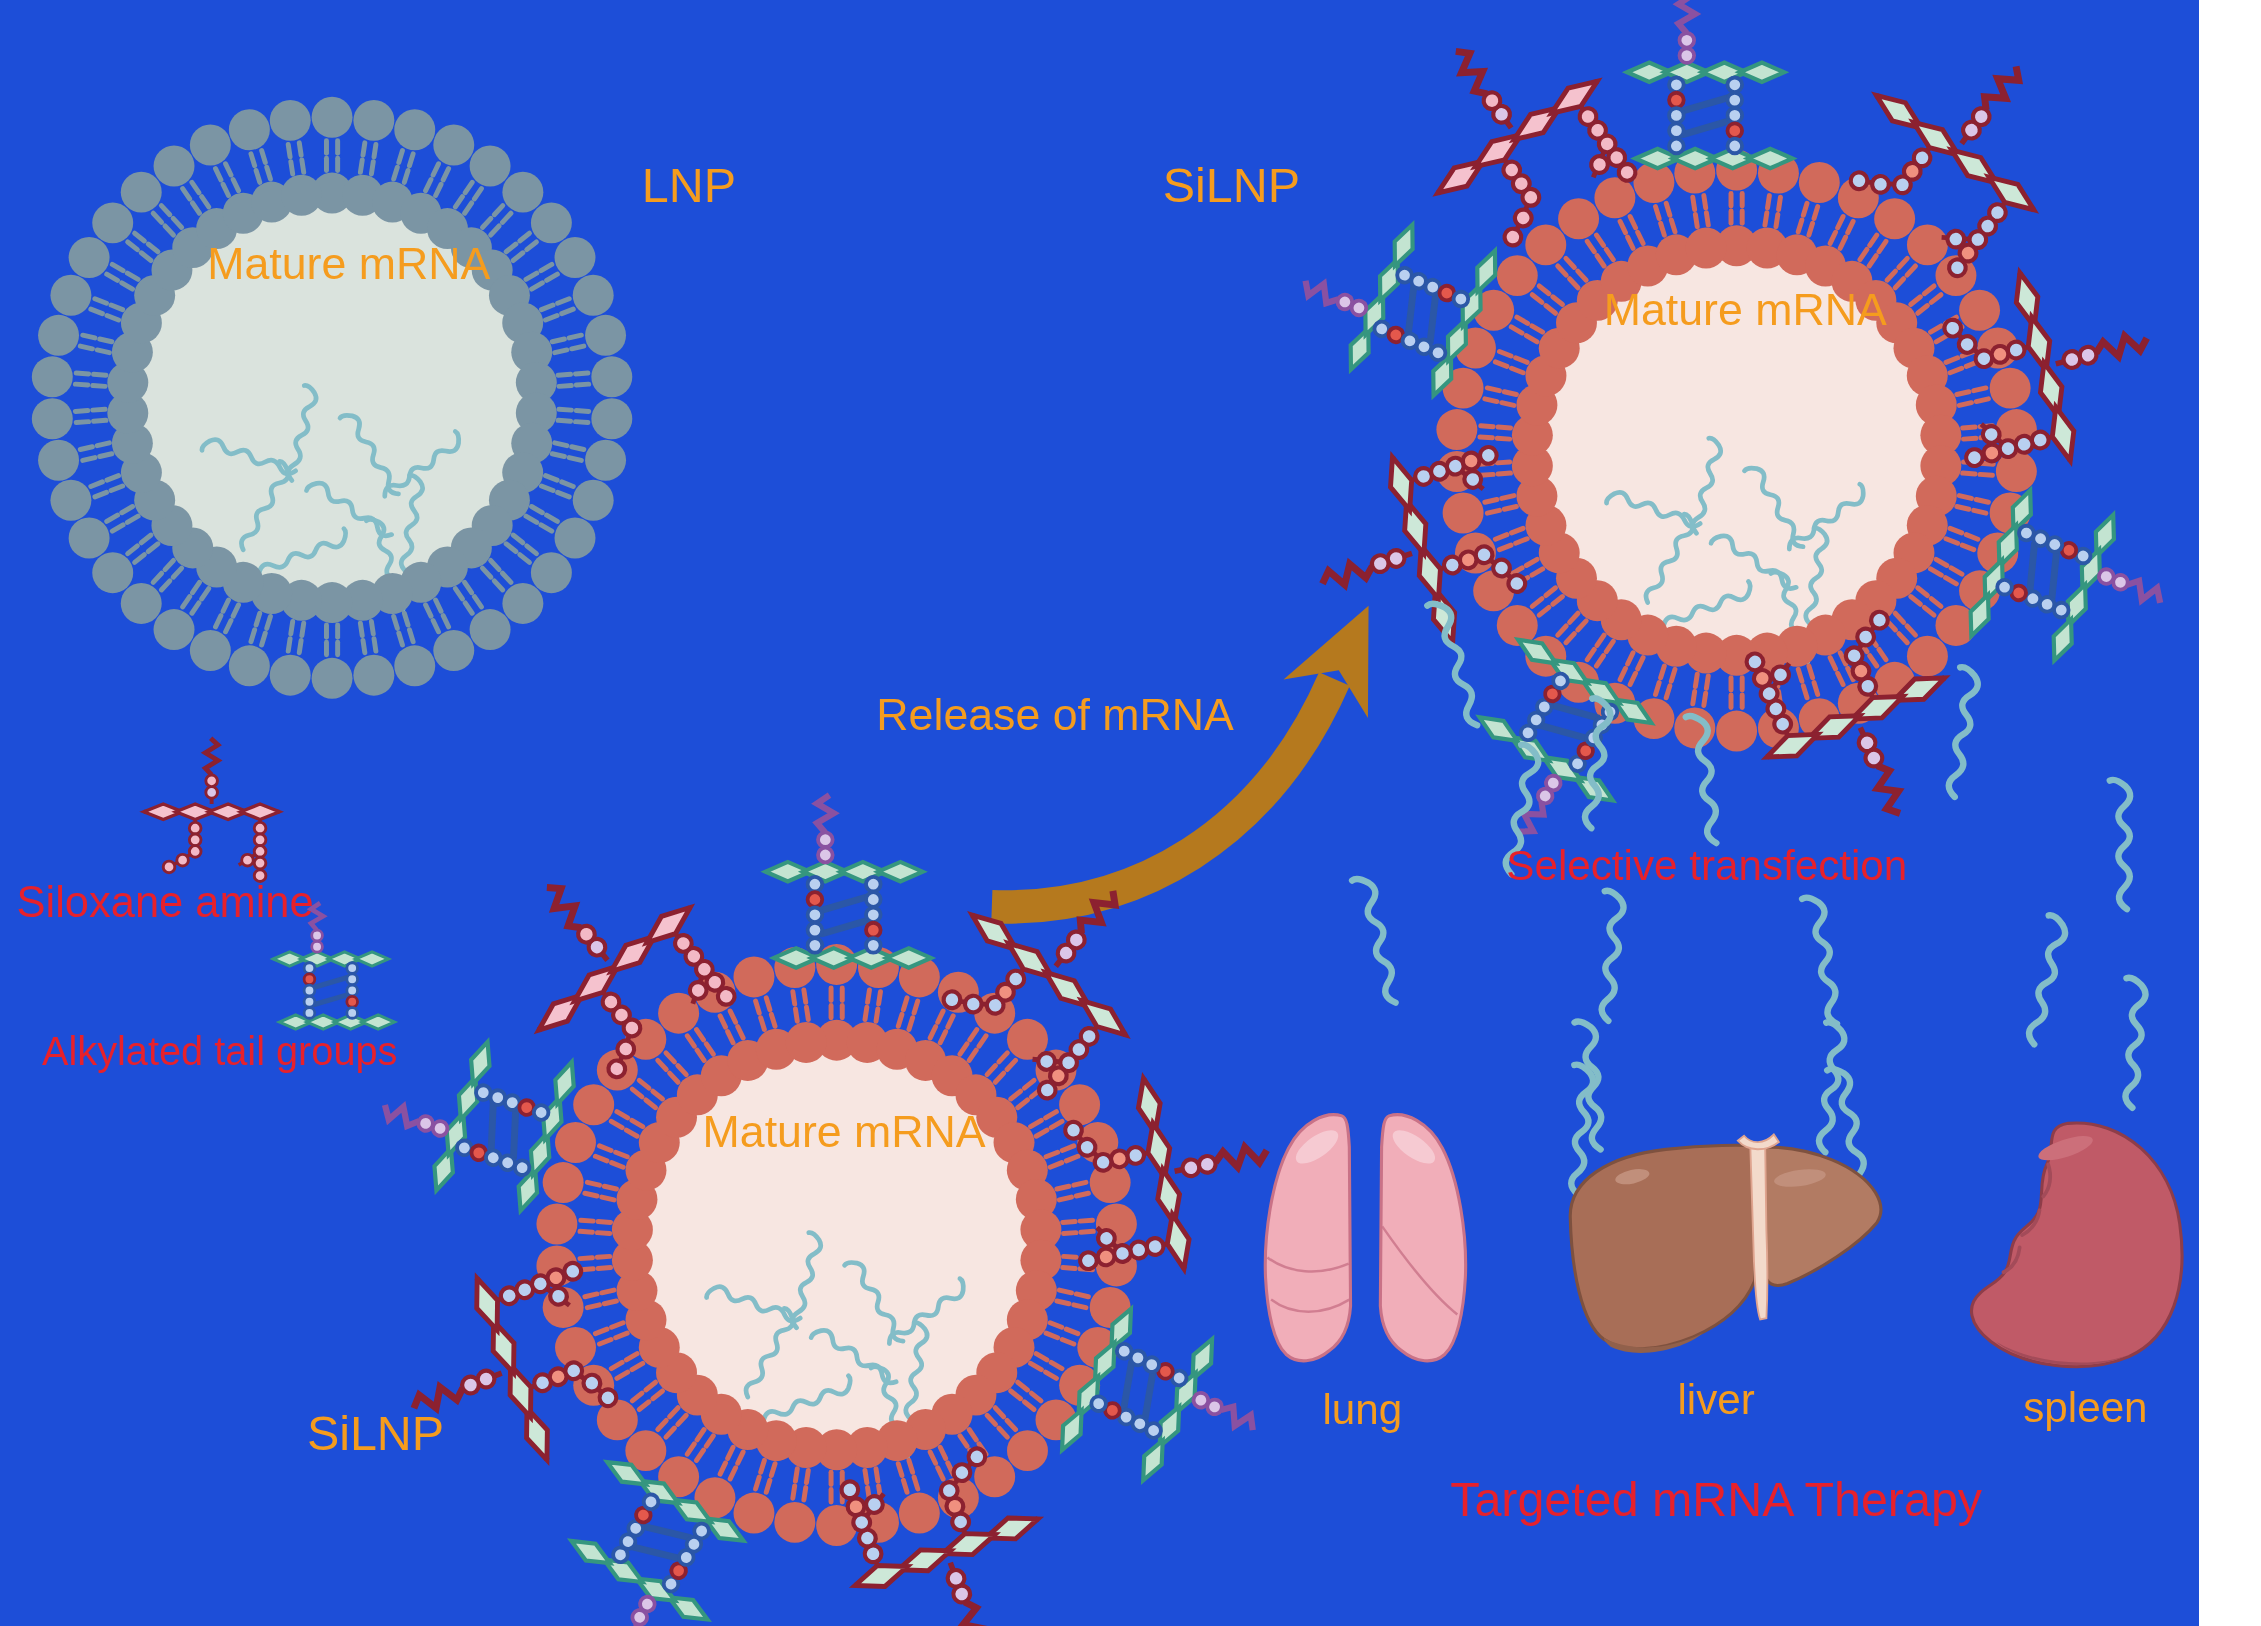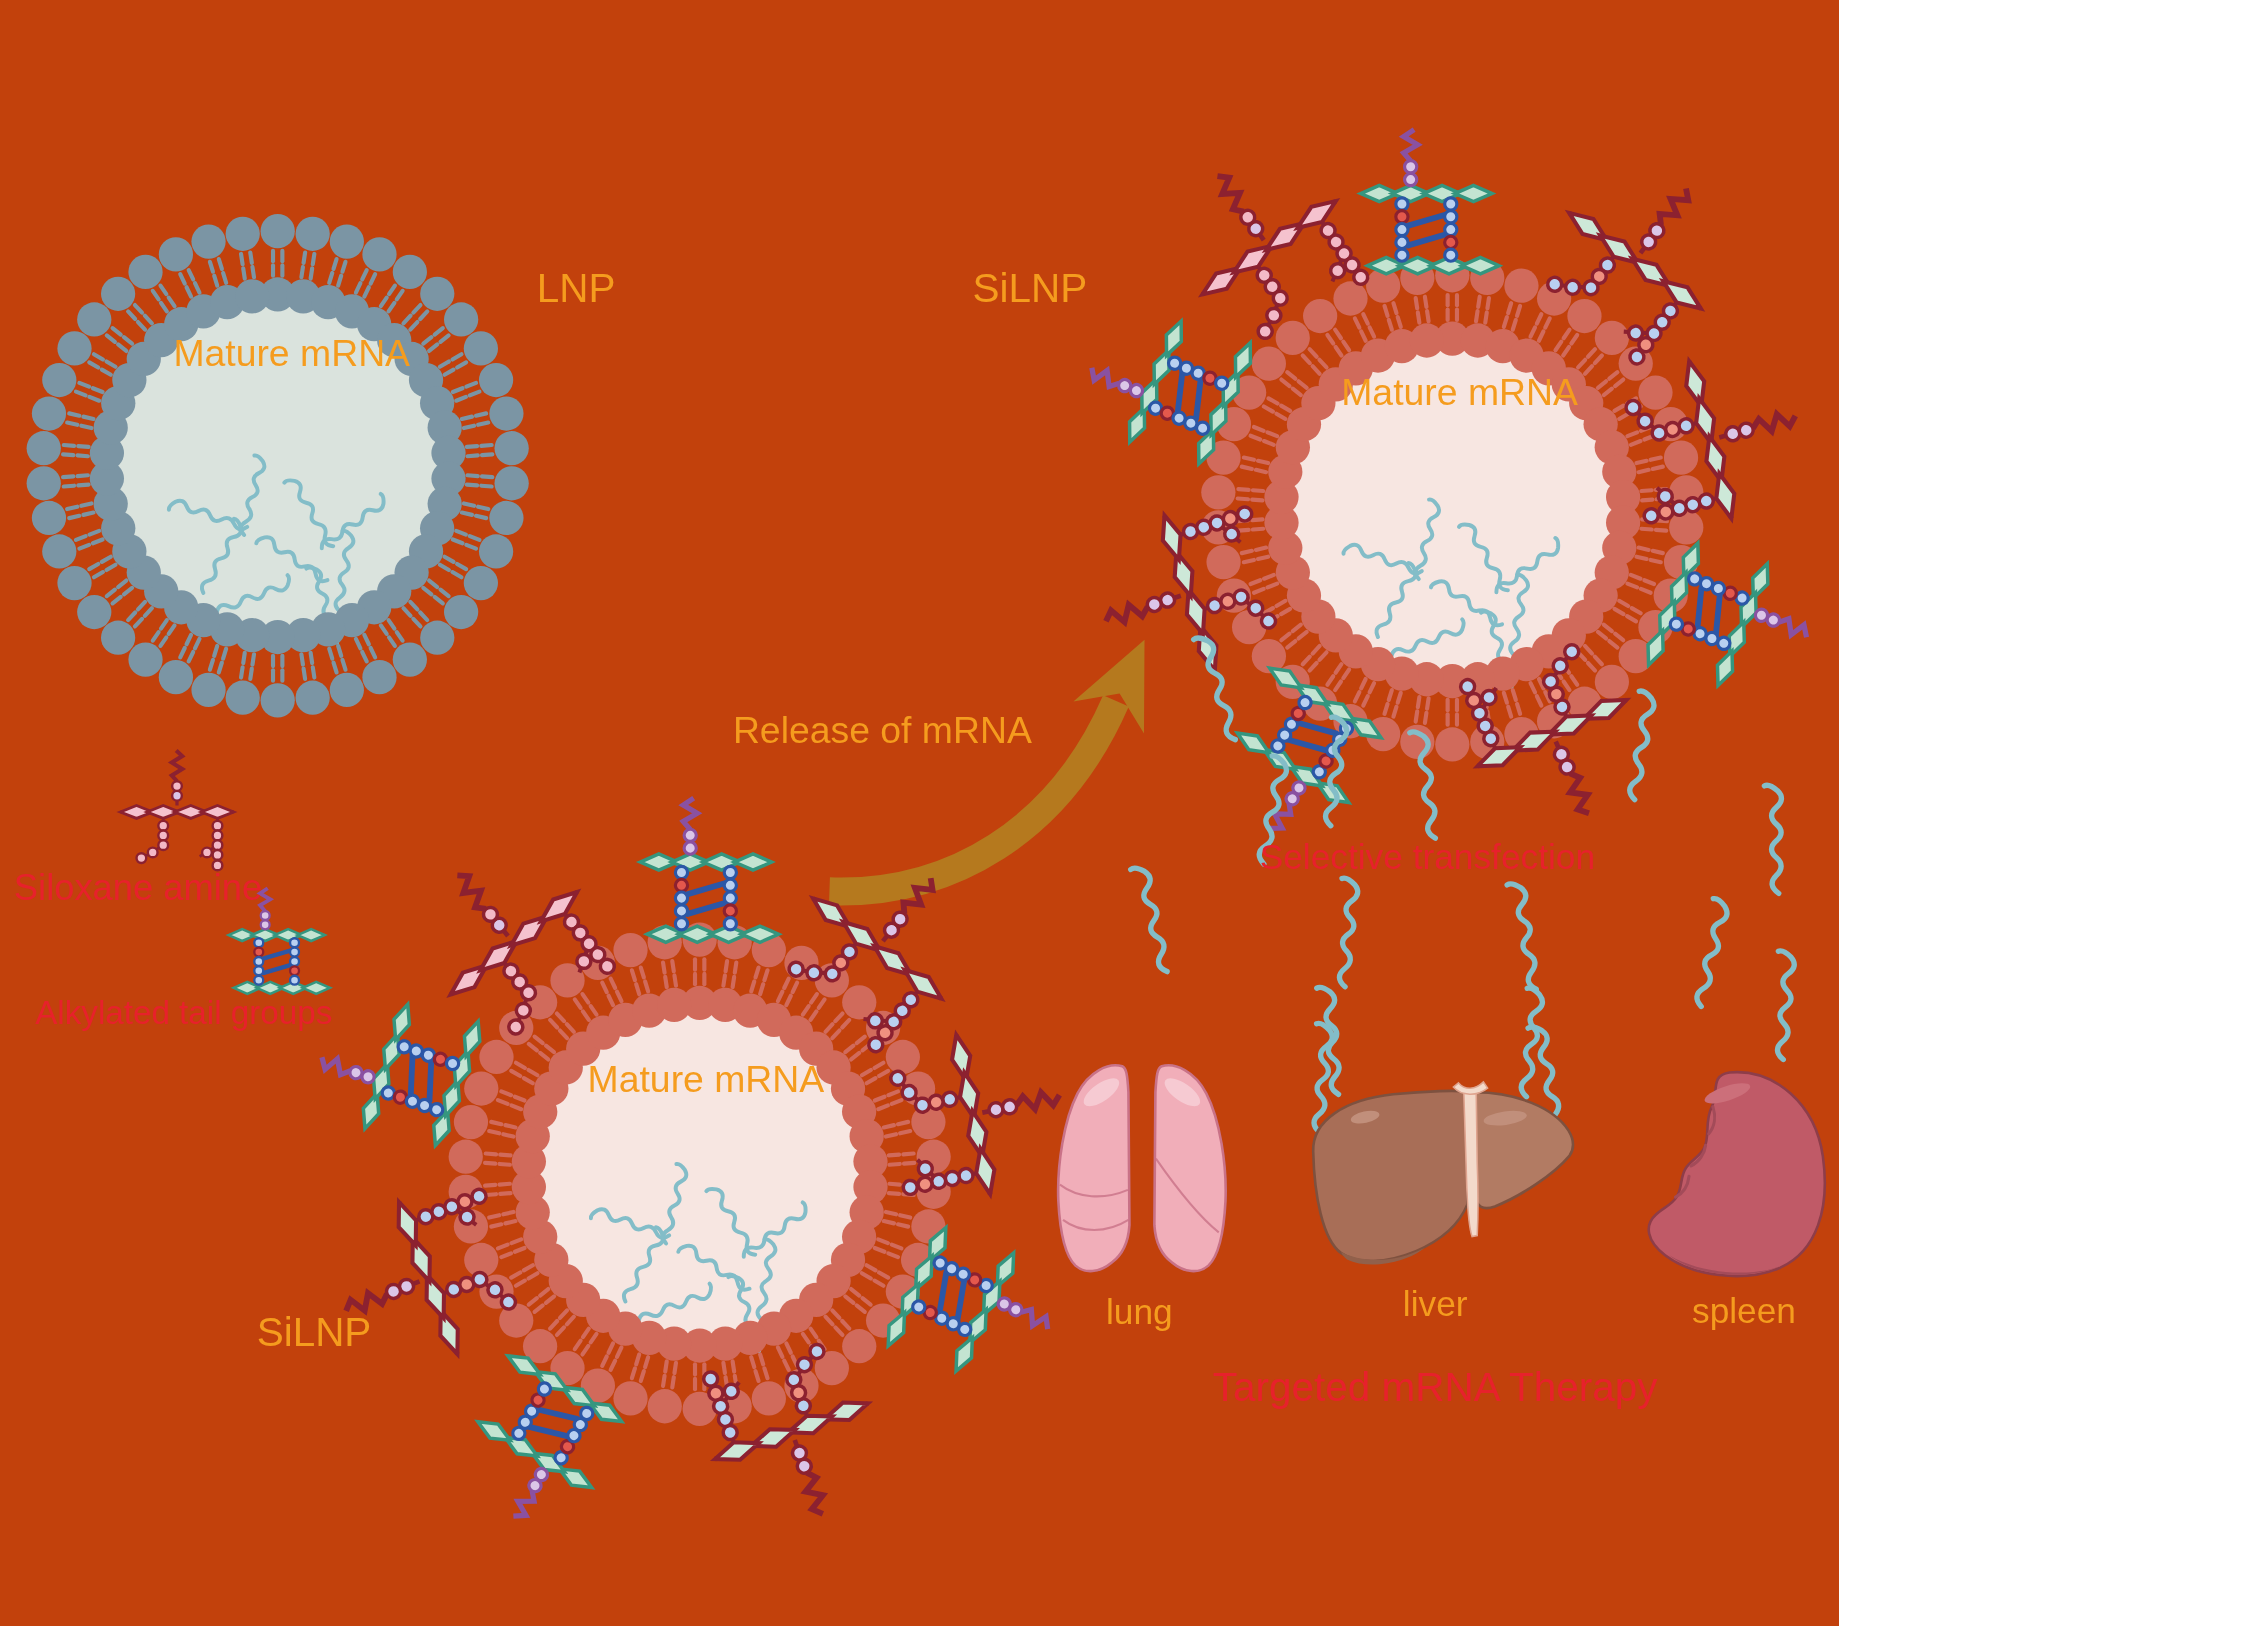--- a/index.html
+++ b/index.html
@@ -1,16 +1,16 @@
 <!DOCTYPE html>
 <html style="font-size:10.2px"><head>
 <meta charset="utf-8">
 <style>
   html,body{margin:0;padding:0;background:#ffffff;}
-  .stage{position:relative;width:1839px;height:1626px;background:#c2410c;overflow:hidden;}
+  .stage{position:relative;width:2199px;height:1626px;background:#1d4ed8;overflow:hidden;}
   svg{display:block;width:100%;height:100%;}
   text{font-family:"Liberation Sans", sans-serif;text-anchor:middle;}
 </style>
 </head>
 <body>
 
 <div class="stage">
 <svg id="scene" viewBox="0 0 3543 2548" xmlns="http://www.w3.org/2000/svg">
 
   <g id="particles">

